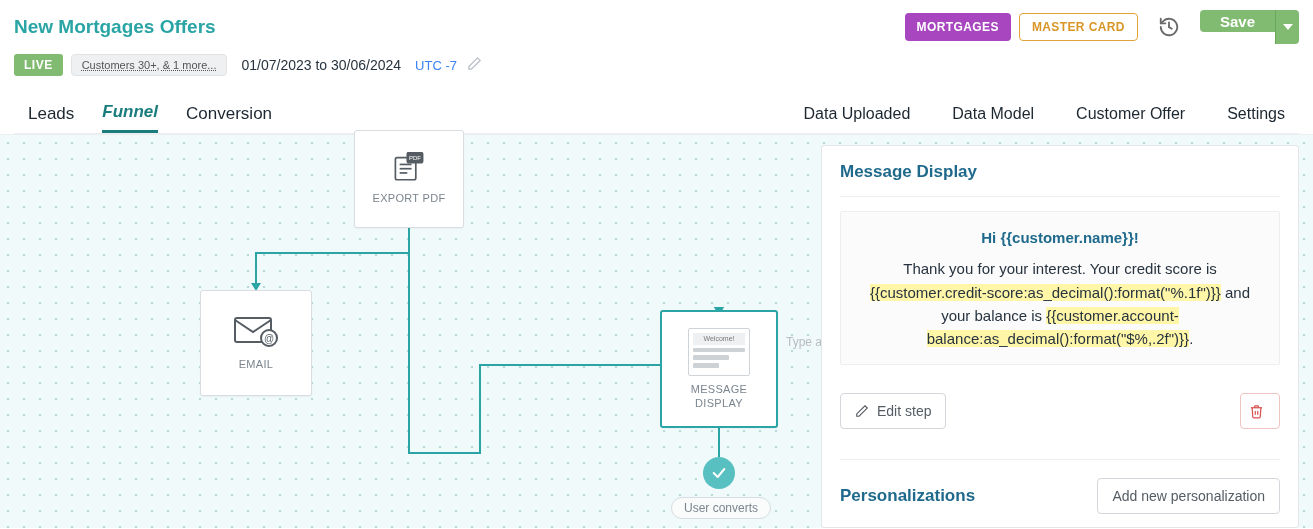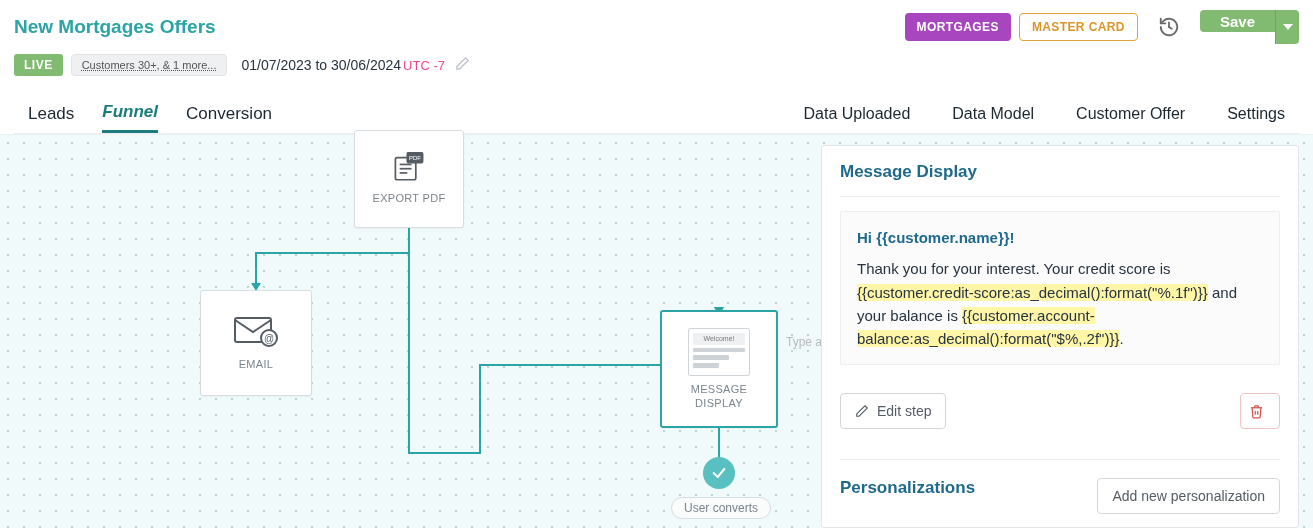--- a/index.html
+++ b/index.html
@@ -16,21 +16,21 @@
   .pill-outline { background: #fff; border: 1px solid #e2a43a; color: #d99627; margin-left: 8px; }
   .hist-btn { width: 34px; height: 34px; border-radius: 50%; display: inline-flex; align-items: center; justify-content: center; margin-left: 14px; color: #6a6a6a; cursor: pointer; }
   .save-group { display: inline-flex; margin-left: 14px; }
   .save-btn { background: #81bb71; color: #fff; border-radius: 4px 0 0 4px; height: 22px; padding: 0 20px; font-weight: 700; font-size: 15px; display: inline-flex; align-items: center; cursor: pointer; }
   .save-caret { background: #81bb71; color: #fff; border-left: 1px solid #6aa859; border-radius: 0 4px 4px 0; width: 24px; height: 34px; display: inline-flex; align-items: center; justify-content: center; cursor: pointer; }
 
   .hdr-row2 { display: flex; align-items: center; margin-top: 10px; }
   .live-badge { background: #81bb71; color: #fff; font-size: 12px; font-weight: 700; padding: 4px 10px; border-radius: 3px; letter-spacing: .5px; }
   .chip { background: #eef0f1; color: #555; border: 1px solid #e1e3e5; border-radius: 4px; padding: 4px 10px; margin-left: 8px; font-size: 11px; text-decoration: underline dotted; cursor: pointer; }
   .daterange { margin-left: 14px; font-size: 14px; color: #27333f; }
-  .tz { margin-left: 2px; color: #ec4899; font-size: 13px; }
+  .tz { margin-left: 14px; color: #3b82f6; font-size: 13px; }
   .pencil { margin-left: 10px; color: #b9bfc6; cursor: pointer; }
 
   
   .tabs { display: flex; align-items: center; border-bottom: 1px solid #eceef0; margin-top: 18px; height: 40px; padding: 0 14px; }
   .tab { font-size: 17px; color: #1d2730; margin-right: 28px; padding: 8px 0; cursor: pointer; }
   .tab.active { font-weight: 700; border-bottom: 3px solid #1a7c7c; color: #1a7c7c; font-style: italic; }
   .tabs-right { margin-left: auto; display: flex; }
   .tabs-right .tab { margin-right: 0; margin-left: 42px; font-size: 16px; }
 
   
@@ -58,28 +58,28 @@
 
   
   svg.flow { position: absolute; left: 0; top: 0; width: 100%; height: 100%; pointer-events: none; }
   svg.flow path, svg.flow line { stroke: #2aa4a4; stroke-width: 2; fill: none; }
   svg.flow polygon { fill: #2aa4a4; }
 
   
   .panel { position: absolute; right: 14px; top: 10px; width: 478px; bottom: 0; background: #fff; border: 1px solid #e3e6e9; border-radius: 3px; padding: 16px 18px 0 18px; overflow: hidden; }
   .panel h3 { margin: 0 0 14px 0; font-size: 17px; font-weight: 700; color: #1f6a8c; }
   .panel hr { border: none; border-top: 1px solid #eceef0; margin: 0 0 14px 0; }
-  .msgbox { background: #fbfbfb; border: 1px solid #eceef0; border-radius: 2px; padding: 14px 16px; font-size: 15px; line-height: 1.55; }
+  .msgbox { background: #fbfbfb; border: 1px solid #eceef0; border-radius: 2px; padding: 14px 25px; font-size: 15px; line-height: 1.55; text-align: center; }
   .msgbox .greet { color: #1f6a8c; font-weight: 700; margin-bottom: 8px; }
   .hl { background: #fff6a8; }
   .panel-actions { display: flex; align-items: center; margin-top: 28px; }
   .btn { display: inline-flex; align-items: center; height: 36px; padding: 0 14px; border: 1px solid #d3d7db; border-radius: 4px; background: #fff; color: #555c63; font-size: 14px; cursor: pointer; }
   .btn svg { margin-right: 8px; }
   .trash-btn { margin-left: auto; border: 1px solid #f1c4c4; color: #d9534f; width: 40px; justify-content: center; padding: 0; }
-  .section2 { display: flex; margin-top: 30px; border-top: 1px solid #eceef0; padding-top: 18px; }
+  .section2 { display: flex; align-items: center; margin-top: 30px; border-top: 1px solid #eceef0; padding-top: 18px; }
   .section2 h3 { margin: 0; }
   .addp-btn { margin-left: auto; }
 </style>
 </head>
 <body>
 
 <div class="hdr">
   <div class="hdr-row1">
     <div class="title">New Mortgages Offers</div>
     <div class="spacer"></div>

